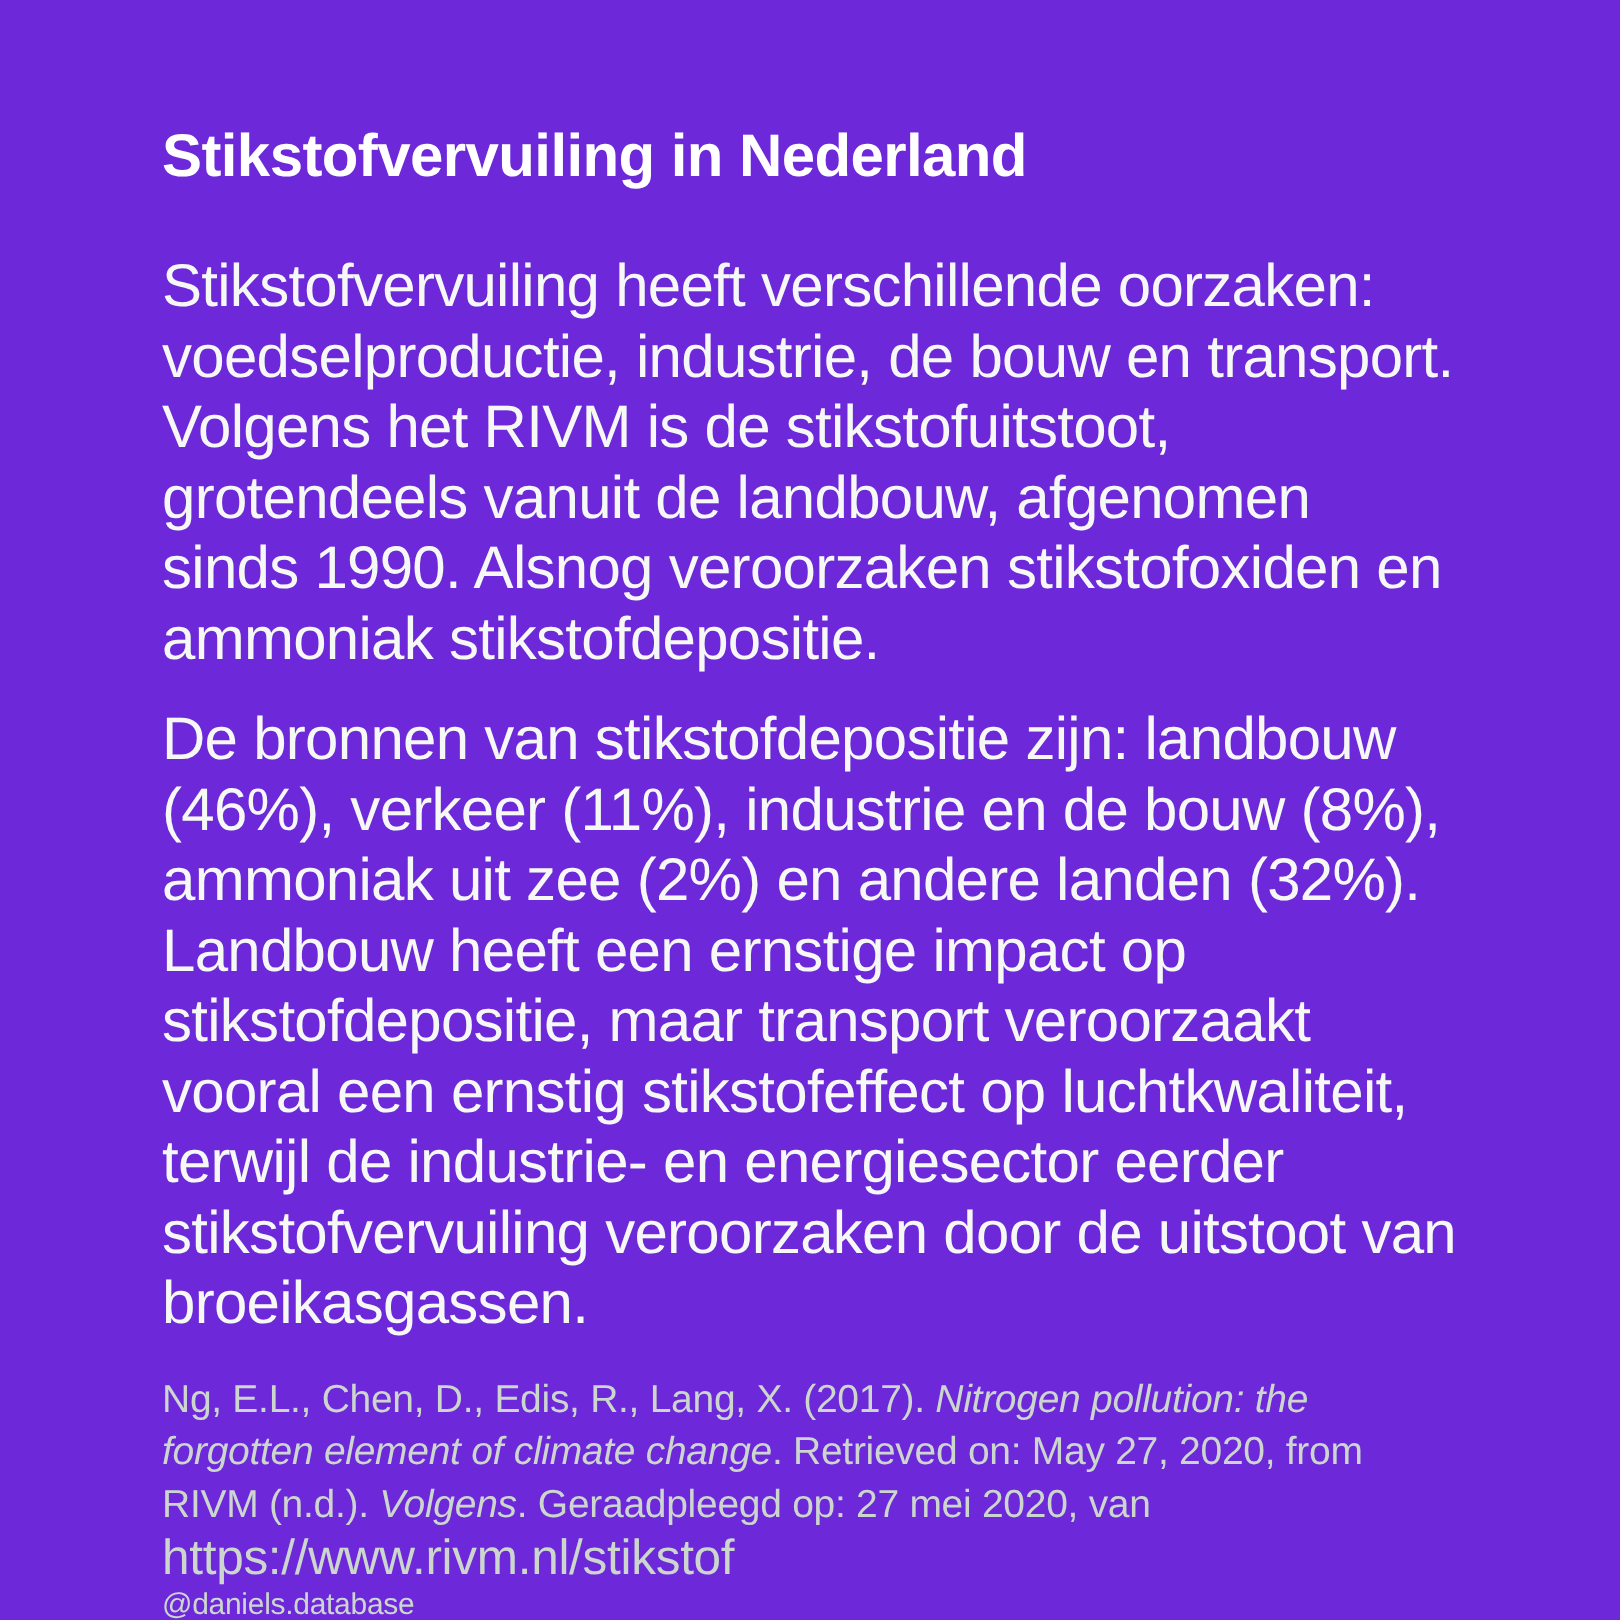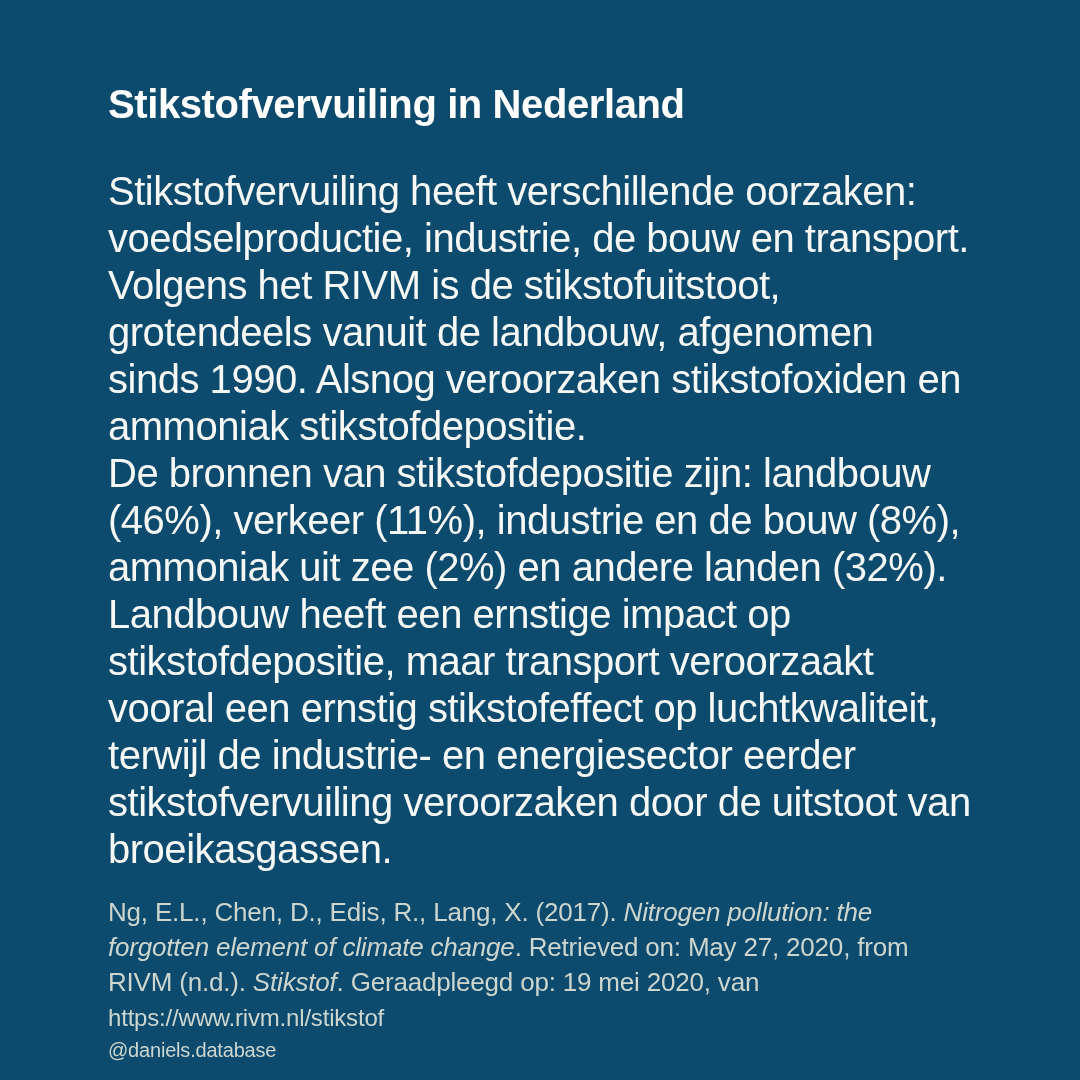--- a/index.html
+++ b/index.html
@@ -1,58 +1,58 @@
 <!DOCTYPE html>
 <html><head>
 <meta charset="utf-8">
 <style>
   html, body { margin: 0; padding: 0; background: #222; }
   .canvas {
     position: relative;
     width: 1080px;
     height: 1080px;
-    background: #0c4a6e;
+    background: #6d28d9;
     overflow: hidden;
     font-family: "Liberation Sans", "DejaVu Sans", sans-serif;
     box-sizing: border-box;
     padding: 80px 108px 0 108px;
   }
   .title {
     color: #ffffff;
     font-size: 40px;
     font-weight: bold;
     line-height: 48px;
     letter-spacing: -0.01em;
     margin: 0 0 40px 0;
   }
   .body-copy p {
     color: #f5f8f5;
     font-size: 40px;
     line-height: 47px;
     letter-spacing: -0.012em;
     margin: 0;
   }
-  .body-copy p + p { margin-top: 0; }
+  .body-copy p + p { margin-top: 20px; }
   .citations {
     margin-top: 22px;
     text-align: left;
     color: #ccd6cf;
     letter-spacing: -0.012em;
   }
   .citation { font-size: 26px; line-height: 35px; }
   .citation .italic { font-style: italic; }
   .cite-url-small {
     display: block;
     font-size: 18px;
     line-height: 30px;
     letter-spacing: -0.02em;
   }
   .cite-url-normal {
     display: block;
-    font-size: 24px;
+    font-size: 33px;
     line-height: 35px;
   }
   .handle { font-size: 20px; line-height: 30px; }
 </style>
 </head>
 <body>
 
 <div class="canvas">
 
   <h1 class="title">Stikstofvervuiling in Nederland</h1>
@@ -62,20 +62,20 @@
     <p>De bronnen van stikstofdepositie zijn: landbouw (46%), verkeer (11%), industrie en de bouw (8%), ammoniak uit zee (2%) en andere landen (32%). Landbouw heeft een ernstige impact op stikstofdepositie, maar transport veroorzaakt vooral een ernstig stikstofeffect op luchtkwaliteit, terwijl de industrie- en energiesector eerder stikstofvervuiling veroorzaken door de uitstoot van broeikasgassen.</p>
   </div>
 
   <div class="citations">
 
     <div class="citation">
       <span>Ng, E.L., Chen, D., Edis, R., Lang, X. (2017). </span><span class="italic">Nitrogen pollution: the forgotten element of climate change</span><span>. Retrieved on: May 27, 2020, from</span>
     </div>
 
     <div class="citation">
-      <span>RIVM (n.d.). </span><span class="italic">Stikstof</span><span>. Geraadpleegd op: 19 mei 2020, van</span>
+      <span>RIVM (n.d.). </span><span class="italic">Volgens</span><span>. Geraadpleegd op: 27 mei 2020, van</span>
       <span class="cite-url-normal">https://www.rivm.nl/stikstof</span>
     </div>
 
     <div class="handle">@daniels.database</div>
   </div>
 
 </div>
 
 </body></html>

